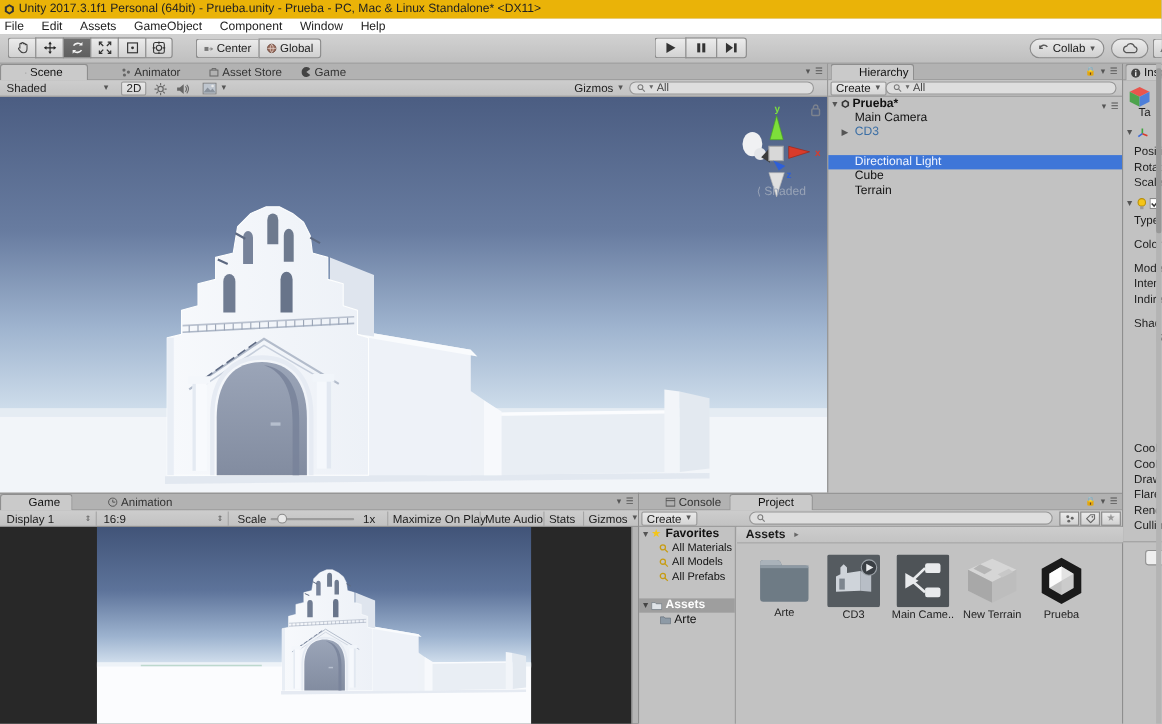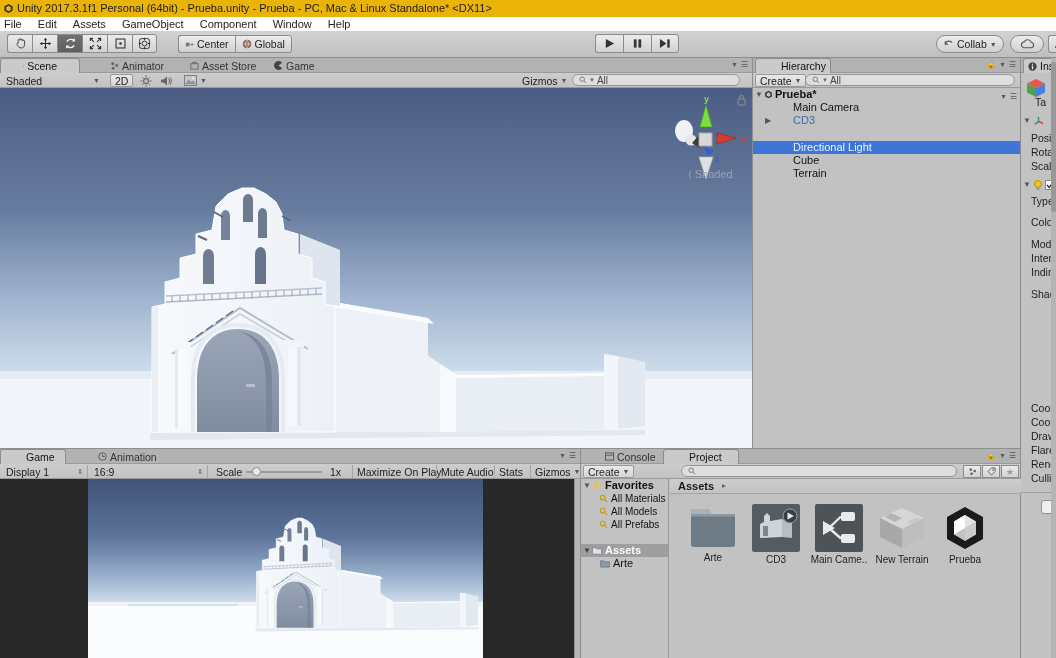--- a/index.html
+++ b/index.html
@@ -41,21 +41,21 @@
             border-bottom:1px solid #9a9a9a; }
   .dd { display:flex; align-items:center; font-size:10.5px; color:#222; padding:0 4px; gap:3px; height:13px; }
   .dd .car { font-size:7px; color:#555; }
   .searchbox { background:#dedede; border:1px solid #969696; border-radius:8px; height:12px;
                display:flex; align-items:center; padding:0 6px; gap:2px; font-size:10px; color:#444; }
   .corner-menu { position:absolute; right:3px; top:2px; font-size:8px; color:#555; letter-spacing:1px; }
   .lockico { font-size:8px; color:#666; }
 
   
   .hrow { position:relative; height:13px; line-height:13px; font-size:11px; color:#111;
-          padding-left:40px; white-space:nowrap; }
+          padding-left:24px; white-space:nowrap; }
   .hrow .arrow { position:absolute; left:12px; top:0; font-size:8px; color:#555; }
   .hrow.sel-blue { background:#3e76d8; color:#eef3ff;margin-top:14px; }
   .hrow.blue-text { color:#3a6ea5; }
 
   
   .prow { position:relative; height:13px; line-height:13px; font-size:11px; color:#111; white-space:nowrap; }
   .grid-item { position:absolute; width:58px; text-align:center; }
   .grid-item .lbl { font-size:10px; color:#222; margin-top:2px; white-space:nowrap; }
 
   

